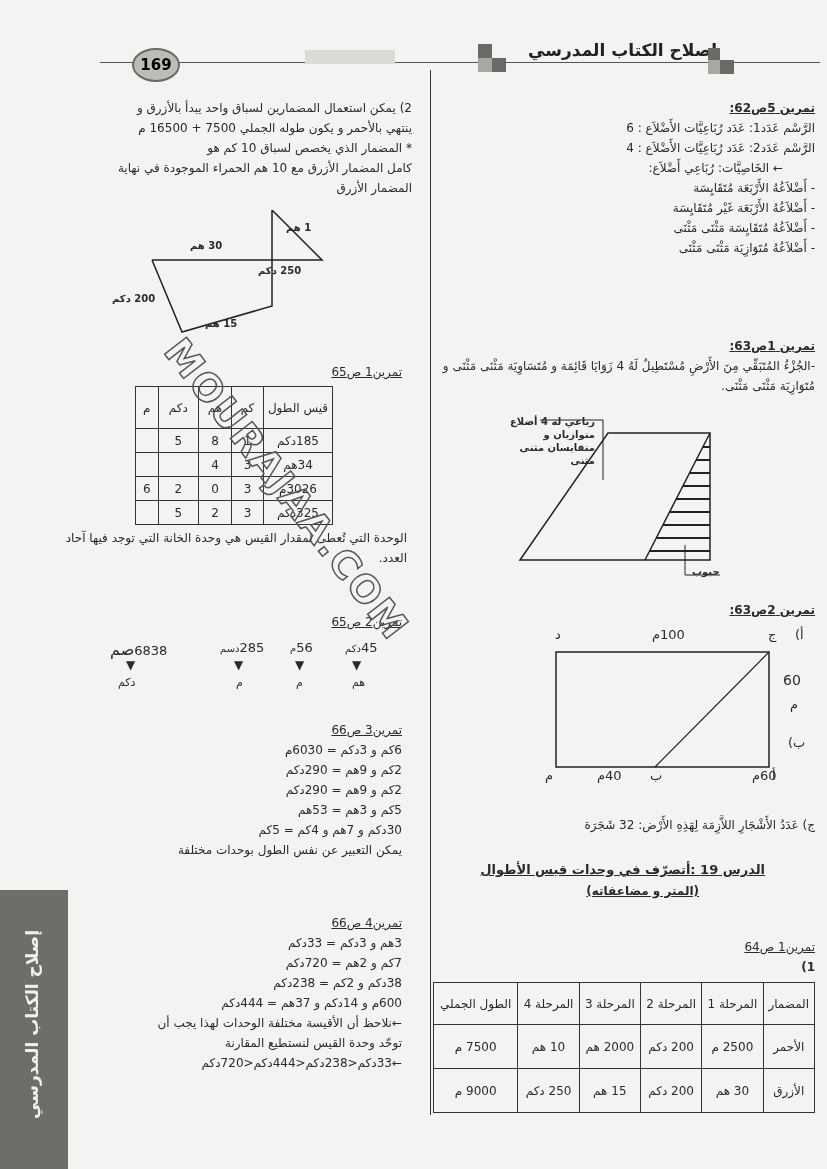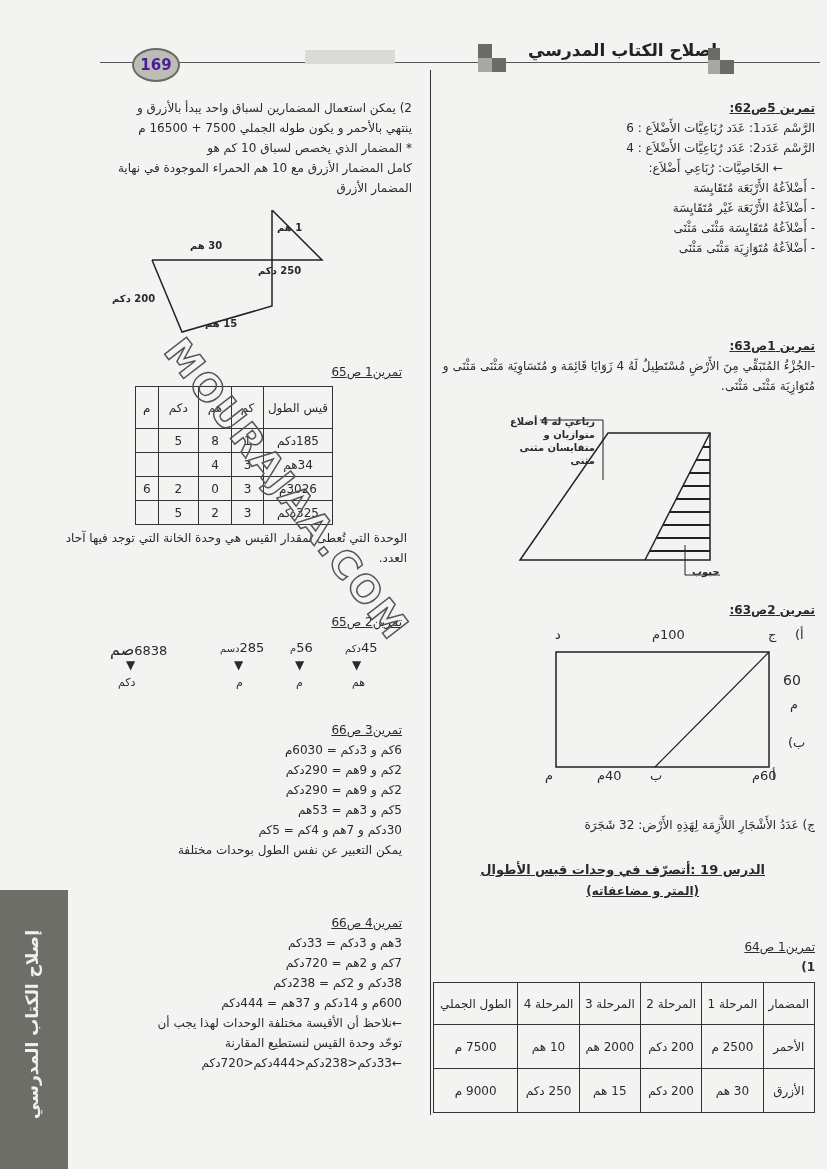--- a/index.html
+++ b/index.html
@@ -1,20 +1,20 @@
 <!DOCTYPE html>
 <html lang="ar" dir="rtl"><head>
 <meta charset="utf-8">
 <style>
   html,body{margin:0;padding:0;}
   body{width:827px;height:1169px;background:#f3f3f2;position:relative;overflow:hidden;font-family:"DejaVu Sans",sans-serif;color:#2a2a2a;}
   .abs{position:absolute;}
   
   .hdr-line{position:absolute;top:62px;left:100px;width:720px;height:1px;background:#555;}
-  .page-num{position:absolute;left:132px;top:48px;width:44px;height:30px;border-radius:50%;background:#bdbdb8;border:2px solid #6b6b66;text-align:center;line-height:30px;font-size:15px;font-weight:bold;color:#4c1d95;direction:ltr;}
+  .page-num{position:absolute;left:132px;top:48px;width:44px;height:30px;border-radius:50%;background:#bdbdb8;border:2px solid #6b6b66;text-align:center;line-height:30px;font-size:15px;font-weight:bold;color:#000000;direction:ltr;}
   .hdr-title{position:absolute;right:110px;top:40px;font-size:17px;font-weight:bold;color:#222;}
   .sq{position:absolute;background:#6a6a66;}
   .sq.l{background:#a8a8a3;}
   .faded{position:absolute;left:305px;top:50px;width:90px;height:14px;background:#dadad7;}
   .divider{position:absolute;left:430px;top:70px;width:1px;height:1045px;background:#333;}
   .col-r{position:absolute;right:12px;width:385px;font-size:12px;line-height:20px;}
   .col-l{position:absolute;left:62px;width:340px;font-size:12px;line-height:20px;}
   .h{text-decoration:underline;font-weight:bold;padding-left:12px;}
   .ln{white-space:nowrap;}
   table{border-collapse:collapse;}
@@ -134,21 +134,21 @@
 <div class="col-l" style="top:98px;width:350px;">
   <div class="ln">2) يمكن استعمال المضمارين لسباق واحد يبدأ بالأزرق و</div>
   <div class="ln">ينتهي بالأحمر و يكون طوله الجملي 7500 + 16500 م</div>
   <div class="ln">* المضمار الذي يخصص لسباق 10 كم هو</div>
   <div class="ln">كامل المضمار الأزرق مع 10 هم الحمراء الموجودة في نهاية</div>
   <div class="ln">المضمار الأزرق</div>
 </div>
 <svg class="abs" style="left:140px;top:210px;" width="200" height="125">
   <polyline points="12,50 42,122 132,96 132,0 182,50 12,50" fill="none" stroke="#222" stroke-width="1.5"></polyline>
 </svg>
-<div class="abs" style="left:277px;top:222px;font-size:10px;font-weight:bold;">1 هم</div>
+<div class="abs" style="left:286px;top:222px;font-size:10px;font-weight:bold;">1 هم</div>
 <div class="abs" style="left:190px;top:240px;font-size:10px;font-weight:bold;">30 هم</div>
 <div class="abs" style="left:258px;top:265px;font-size:10px;font-weight:bold;">250 دكم</div>
 <div class="abs" style="left:112px;top:293px;font-size:10px;font-weight:bold;">200 دكم</div>
 <div class="abs" style="left:205px;top:318px;font-size:10px;font-weight:bold;">15 هم</div>
 
 <div class="col-l" style="top:362px;">
   <div class="h" style="font-weight:normal">تمرين1 ص65</div>
 </div>
 <table class="abs" style="left:135px;top:386px;width:198px;">
   <tbody>

